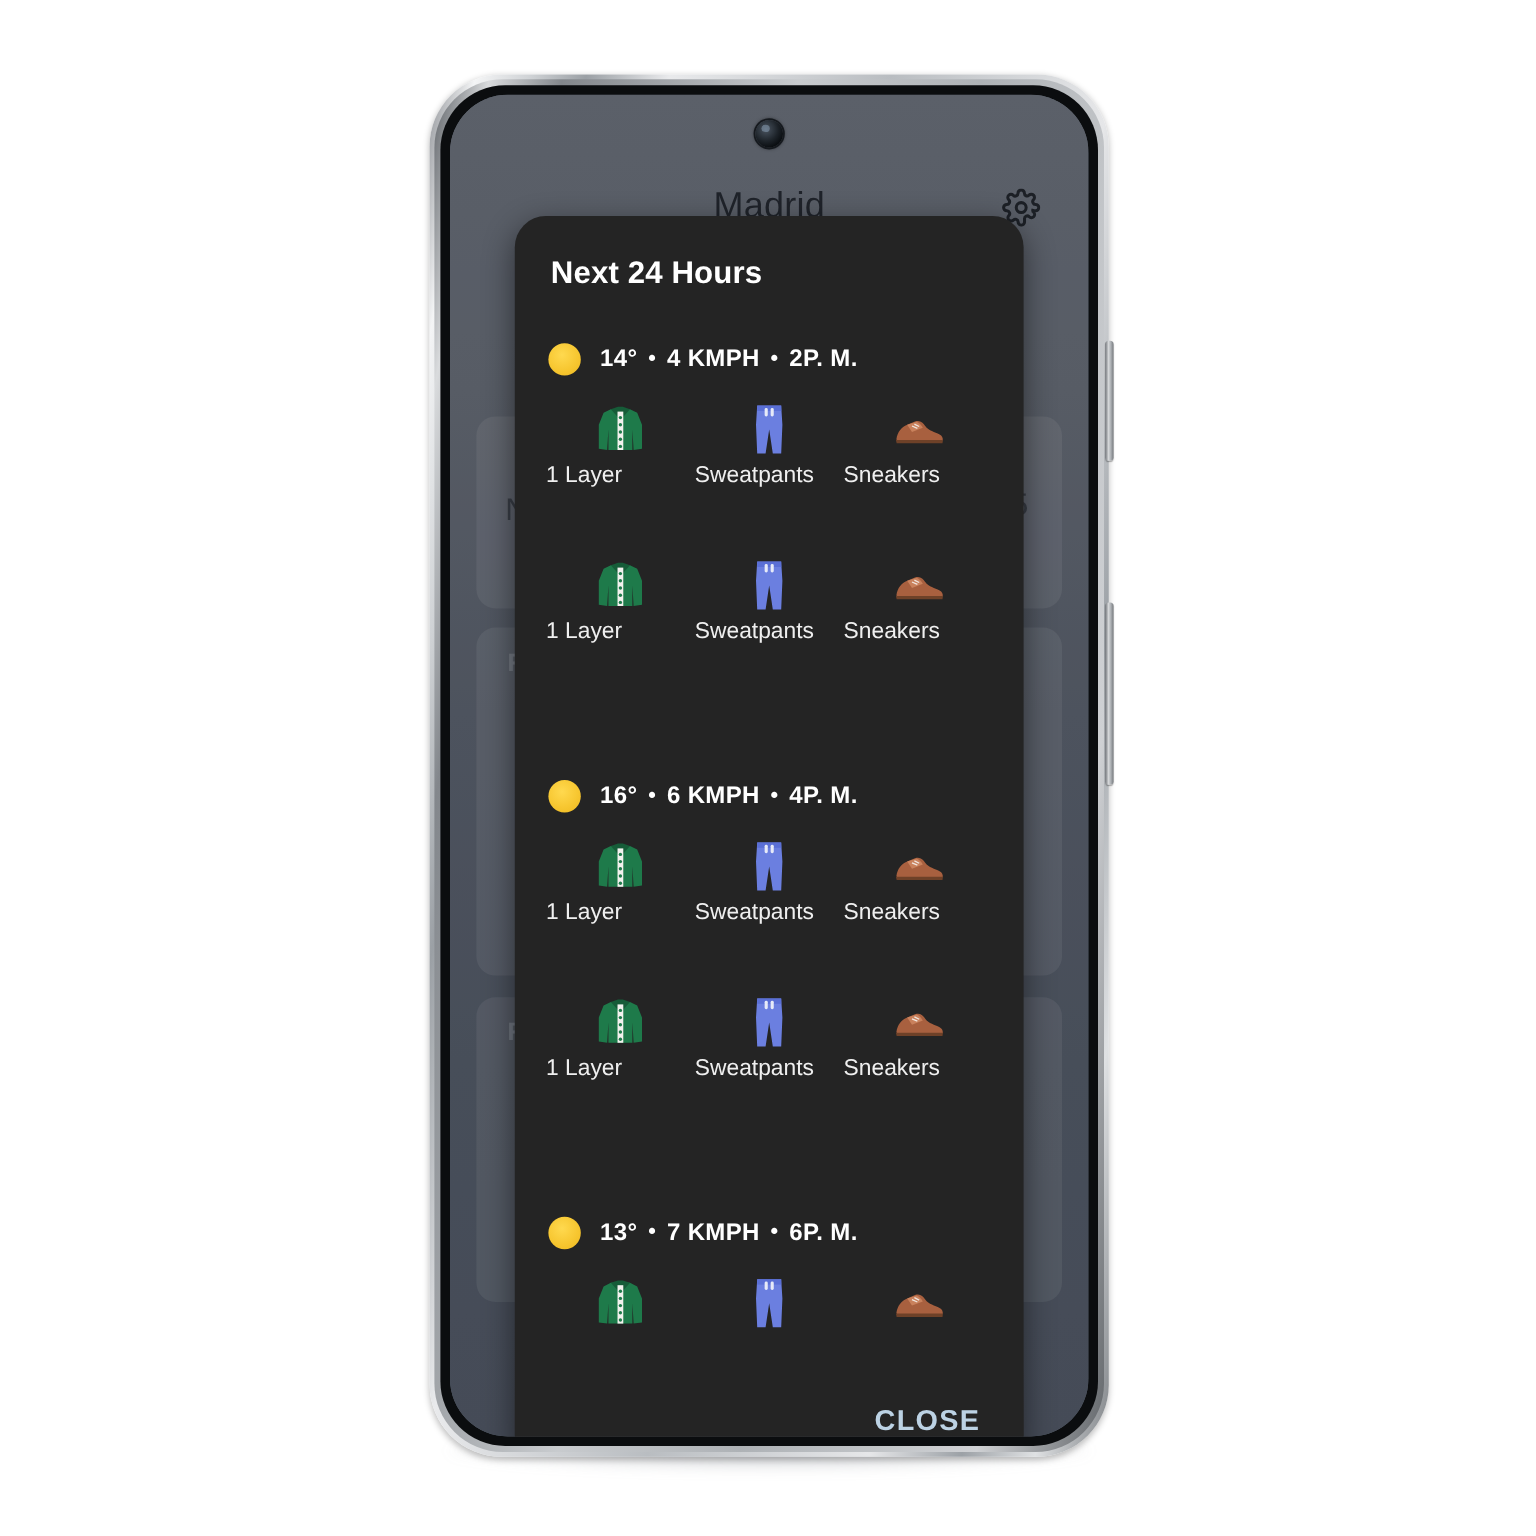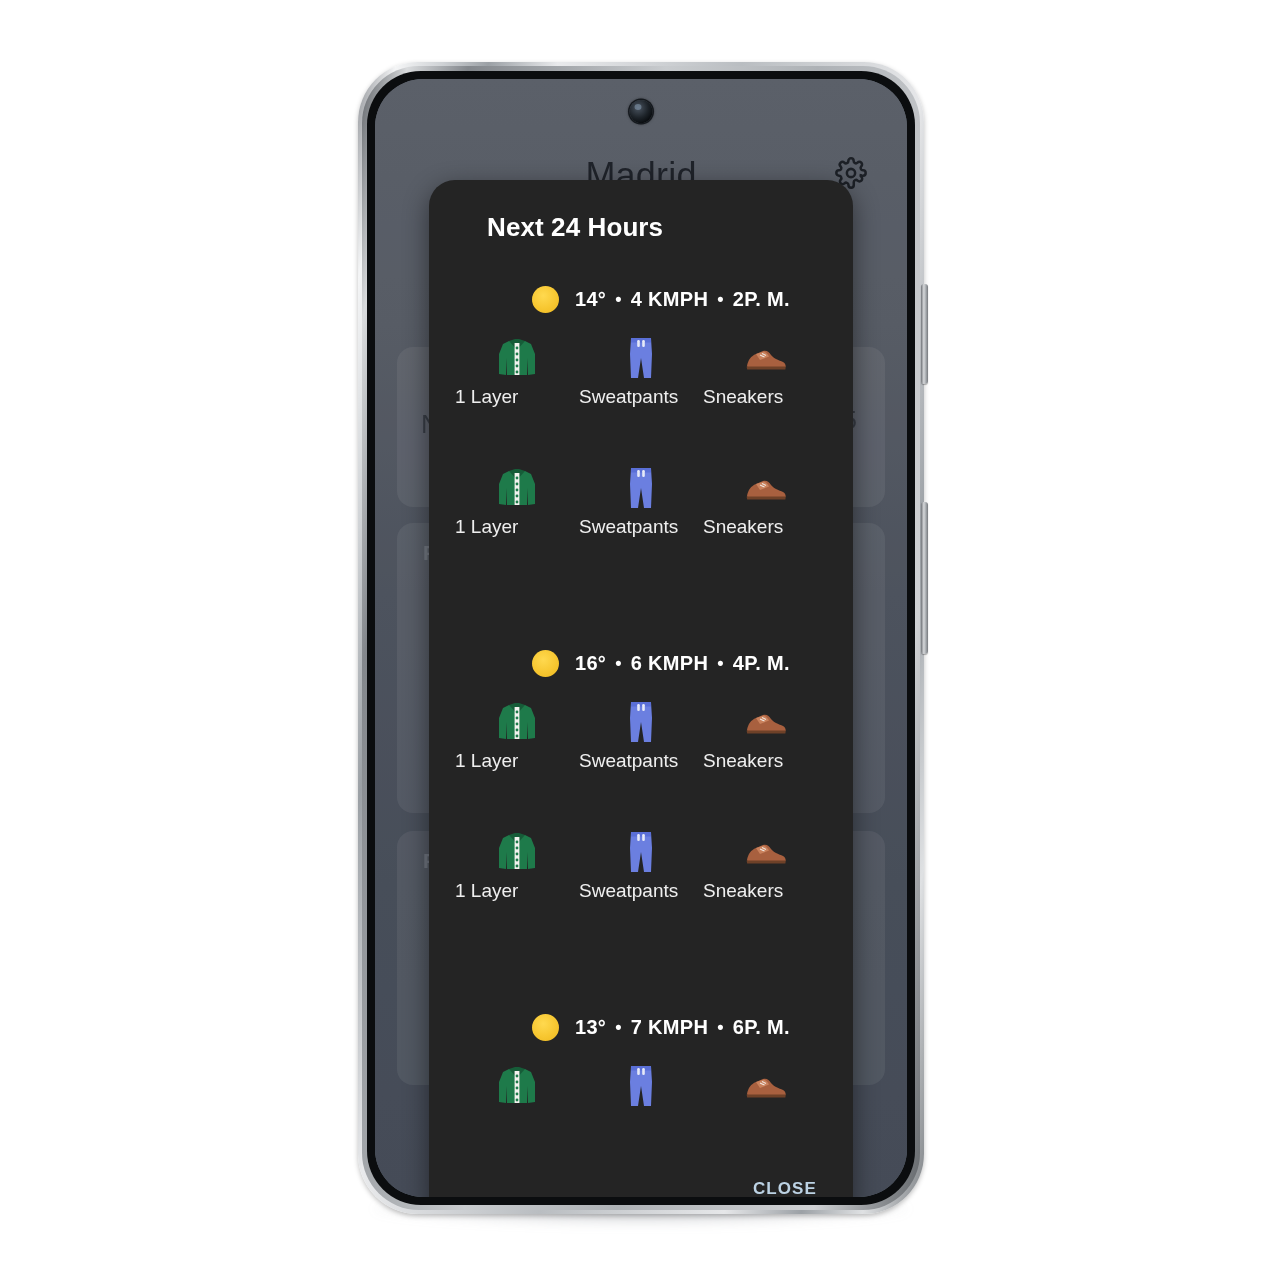--- a/index.html
+++ b/index.html
@@ -83,21 +83,21 @@
     content:""; position:absolute; left:5px; top:4px;
     width:7px;height:6px;border-radius:50%;
     background:rgba(150,175,200,.45);
   }
 
   .bg-header{
     position:absolute; top:76px; left:0; right:0;
     text-align:center;
   }
   .bg-city{
-    font-size:36px; color:#1e232a; letter-spacing:.2px;
+    font-size:30px; color:#1e232a; letter-spacing:.2px;
     opacity:.92;
   }
   .bg-temp{
     margin-top:2px;
     font-size:54px; font-weight:700; color:#4a515c; opacity:.55;
   }
   .bg-cond-real{ margin-top:4px; font-size:26px; color:#5c636e; opacity:.85;}
   .gear-icon{
     position:absolute; right:40px; top:78px;
     width:32px;height:32px; opacity:.85;
@@ -132,33 +132,32 @@
     position:absolute;
     left:54px; top:101px;
     width:424px; height:1041px;
     background:#242424;
     border-radius:26px;
     overflow:hidden;
     box-shadow:0 8px 26px rgba(0,0,0,.48);
   }
   .modal-title{
     position:absolute; left:30px; top:32px;
-    font-size:26px; font-weight:700; color:#ffffff; letter-spacing:.1px;margin-left:28px;
+    font-size:26px; font-weight:700; color:#ffffff; letter-spacing:.1px;
   }
 
   .hours{
     position:absolute; left:0; right:0; top:96px; bottom:0;
   }
   .hour-block{ position:relative; height:176px; }
 
   .hour-head{
     display:flex; align-items:center;
-    padding-left:59px;
+    padding-left:28px;
     height:46px;
-    margin-left:44px;
   }
   .sun-dot{
     width:27px;height:27px;border-radius:50%;
     background:radial-gradient(circle at 42% 36%,#ffd94f 0%, #f7c731 55%, #eeb81f 100%);
     flex:0 0 auto;
   }
   .hour-text{
     margin-left:16px;
     font-size:20px; font-weight:700; color:#ffffff; letter-spacing:.3px;
     white-space:nowrap;
@@ -175,21 +174,21 @@
     font-size:40px; line-height:48px;
     font-family:"DejaVu Sans","Liberation Sans",sans-serif;
   }
   .item-label{
     margin-top:4px;
     font-size:19px; color:#efefef; font-weight:400;
   }
 
   .close-btn{
     position:absolute; right:36px; bottom:22px;
-    font-size:17px; font-weight:700; letter-spacing:1.1px;
+    font-size:24px; font-weight:700; letter-spacing:1.1px;
     color:#bcd2e4;
     background:none; border:none; cursor:pointer;
     font-family:"Liberation Sans", sans-serif;
   }
   .close-fade{
     position:absolute; left:0; right:0; bottom:0; height:88px;
     background:linear-gradient(180deg, rgba(36,36,36,0) 0%, #242424 62%);
     pointer-events:none;
   }
 

